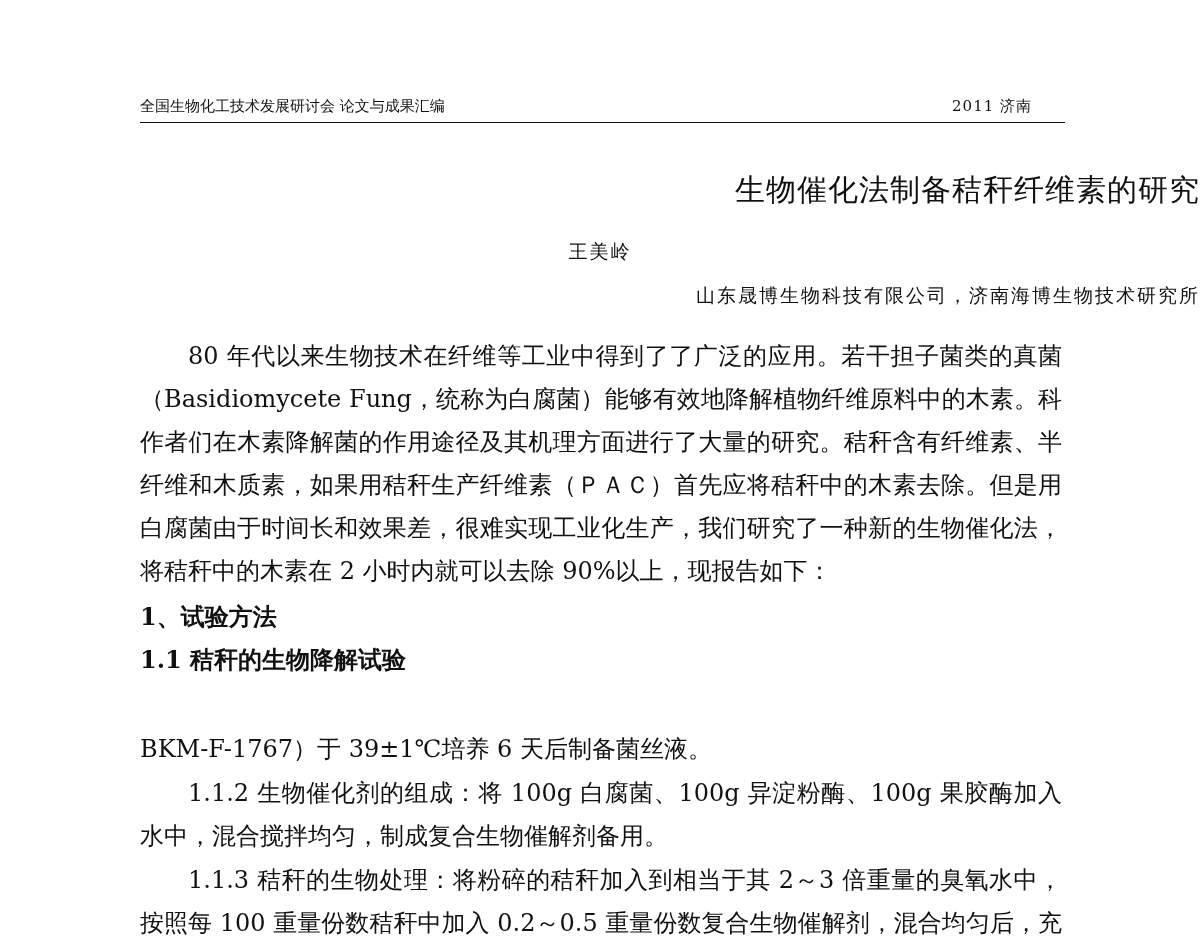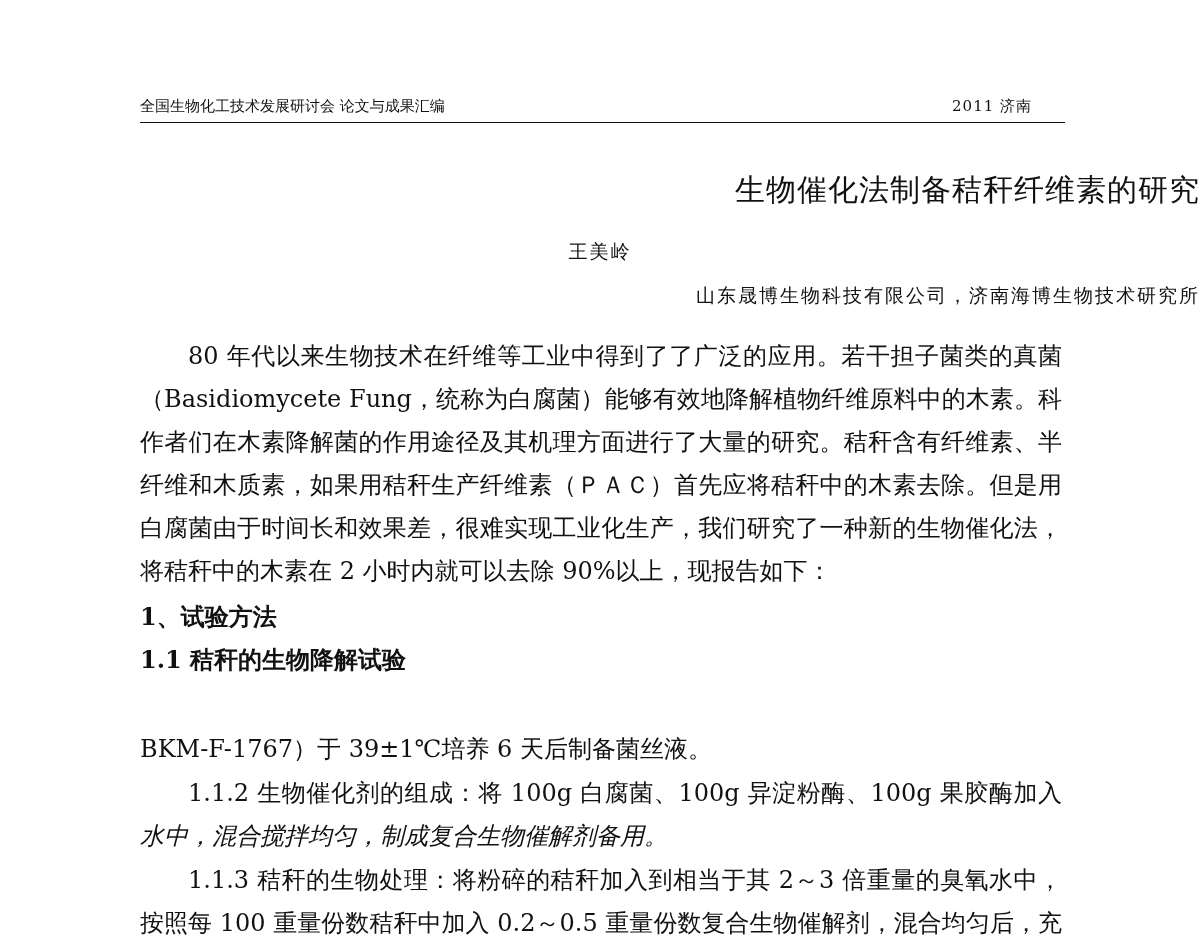--- a/index.html
+++ b/index.html
@@ -66,18 +66,18 @@
   <div class="body-line justify" style="top:472px;">纤维和木质素，如果用秸秆生产纤维素（ＰＡＣ）首先应将秸秆中的木素去除。但是用</div>
   <div class="body-line justify" style="top:515px;">白腐菌由于时间长和效果差，很难实现工业化生产，我们研究了一种新的生物催化法，</div>
   <div class="body-line" style="top:558px;">将秸秆中的木素在 2 小时内就可以去除 90%以上，现报告如下：</div>
 
   <div class="body-line section-head" style="top:604px;">1、试验方法</div>
   <div class="body-line section-head" style="top:647px;">1.1 秸秆的生物降解试验</div>
 
   <div class="body-line" style="top:736px;">BKM-F-1767）于 39±1℃培养 6 天后制备菌丝液。</div>
 
   <div class="body-line indent justify" style="top:780px; width:874px;">1.1.2  生物催化剂的组成：将 100g 白腐菌、100g 异淀粉酶、100g 果胶酶加入到 600mL</div>
-  <div class="body-line" style="top:823px;font-style:italic;">水中，混合搅拌均匀，制成复合生物催解剂备用。</div>
+  <div class="body-line" style="top:823px;">水中，混合搅拌均匀，制成复合生物催解剂备用。</div>
 
   <div class="body-line indent justify" style="top:867px; width:874px;">1.1.3 秸秆的生物处理：将粉碎的秸秆加入到相当于其 2～3 倍重量的臭氧水中，再</div>
   <div class="body-line justify" style="top:910px;">按照每 100 重量份数秸秆中加入 0.2～0.5 重量份数复合生物催解剂，混合均匀后，充分</div>
 
 </div>
 
 </body></html>

